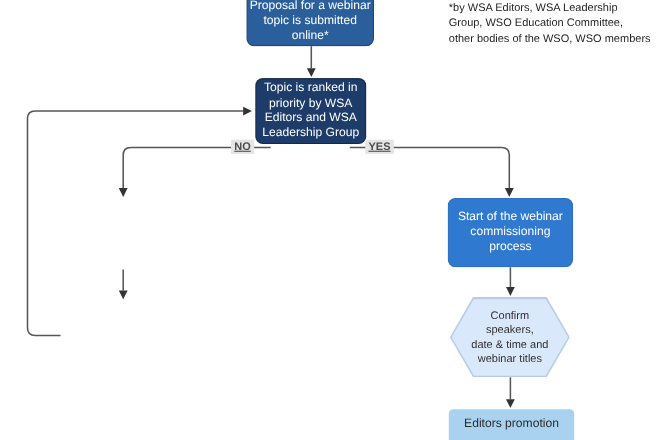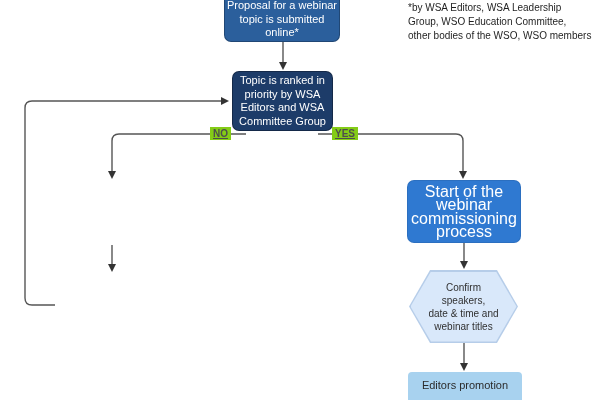--- a/index.html
+++ b/index.html
@@ -62,21 +62,21 @@
     background: var(--node-gray, #9e9e9e);
     border: 1px solid rgba(0,0,0,0.08);
     color: #ffffff;
     font-size: 11px; line-height: 13.5px;
   }
   .node-start {
     left: 407px; top: 180px; width: 114px; height: 63px;
     background: var(--bright-blue, #2f79d1);
     border: 1px solid rgba(0,0,0,0.08);
     color: #ffffff;
-    font-size: 16px; line-height: 13.5px;
+    font-size: 11px; line-height: 13.5px;
   }
   .hex-outer {
     position: absolute;
     left: 409px; top: 270px; width: 109px; height: 73px;
     background: var(--hex-border, #b6cde9);
     clip-path: polygon(19.3% 0, 80.7% 0, 100% 50%, 80.7% 100%, 19.3% 100%, 0 50%);
   }
   .hex-inner {
     position: absolute;
     inset: 1.5px;
@@ -100,21 +100,21 @@
   }
   .note {
     position: absolute;
     left: 408px; top: 1px; width: 195px;
     color: #1f1f1f;
     font-size: 10px; line-height: 14px;
     white-space: pre-line;
   }
   .edge-label {
     position: absolute;
-    background: #84cc16;
+    background: #e5e5e5;
     color: #4d4d4d;
     font-size: 10px;
     font-weight: 700;
     padding: 0 3px;
     line-height: 13px;
     text-decoration: underline;
   }
   .edge-label-no { left: 210px; top: 127px; }
   .edge-label-yes { left: 332px; top: 127px; }
 </style>
@@ -161,21 +161,21 @@
   <div class="node rect node-proposal">
     <span class="node-label">Proposal for a webinar
 topic is submitted
 online*</span>
   </div>
 
   <div class="node rect node-ranking">
     <span class="node-label">Topic is ranked in
 priority by WSA
 Editors and WSA
-Committee Group</span>
+Leadership Group</span>
   </div>
 
   <span class="edge-label edge-label-no">NO</span>
   <span class="edge-label edge-label-yes">YES</span>
 
 
 
   <div class="node rect node-start">
     <span class="node-label">Start of the webinar
 commissioning

